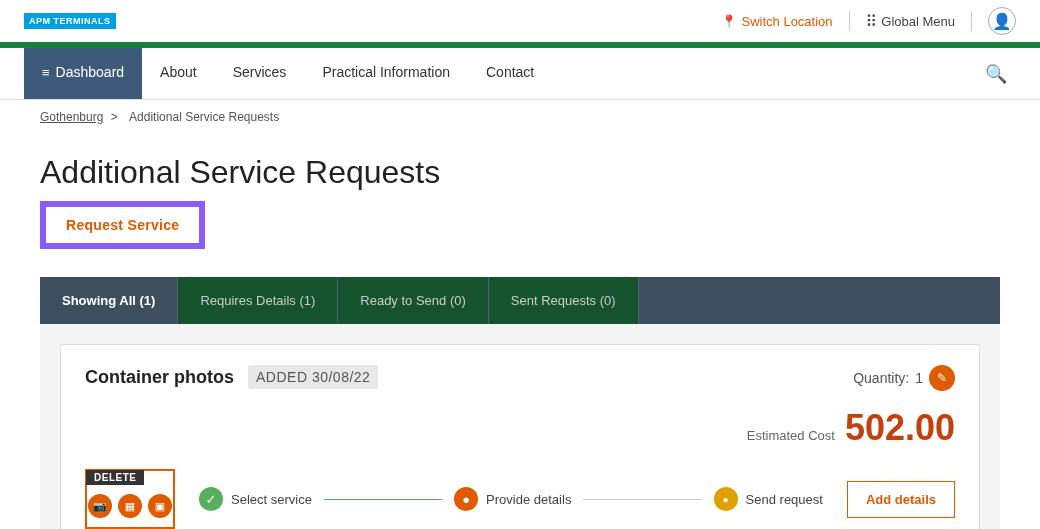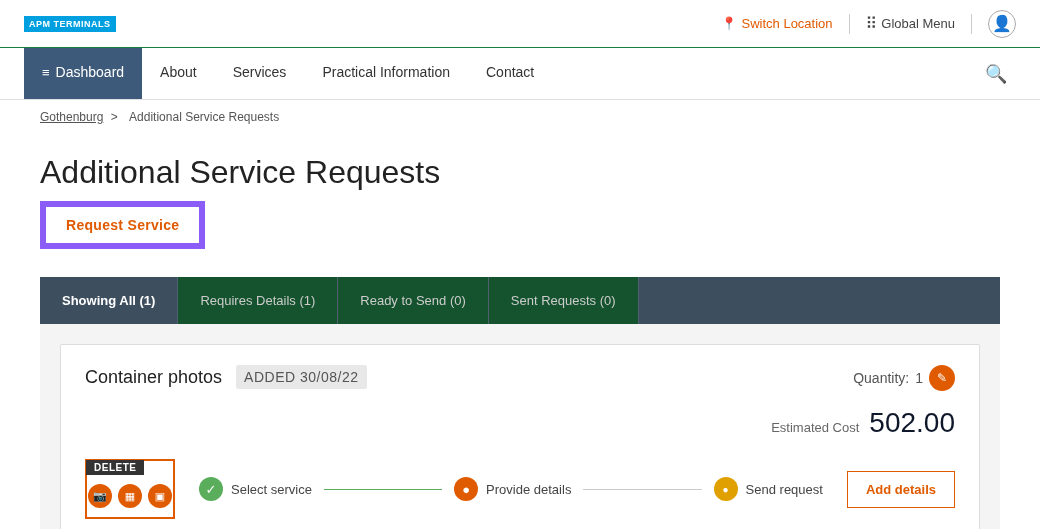--- a/index.html
+++ b/index.html
@@ -6,21 +6,21 @@
     body { font-family: Arial, sans-serif; background: #fff; color: #333; font-size: 14px; overflow-x: hidden; }
 
     
     .top-bar {
       display: flex;
       align-items: center;
       justify-content: space-between;
       padding: 0 24px;
       height: 48px;
       background: #fff;
-      border-bottom: 1px solid #15803d;
+      border-bottom: 6px solid #15803d;
     }
     .logo-area {
       display: flex;
       align-items: center;
       gap: 6px;
     }
     .logo-box {
       background: #00a0e0;
       color: #fff;
       font-weight: bold;
@@ -176,21 +176,21 @@
       padding: 20px 24px 24px;
     }
     .card-header {
       display: flex;
       align-items: flex-start;
       justify-content: space-between;
       margin-bottom: 16px;
     }
     .card-title {
       font-size: 18px;
-      font-weight: 400;
+      font-weight: 700;
       color: #222;
     }
     .card-badge {
       font-size: 14px;
       background: #e8e8e8;
       color: #555;
       padding: 4px 8px;
       border-radius: 2px;
       margin-left: 14px;
       letter-spacing: 0.5px;
@@ -224,23 +224,23 @@
       align-items: baseline;
       justify-content: flex-end;
       gap: 10px;
       margin-bottom: 20px;
     }
     .estimated-label {
       font-size: 13px;
       color: #666;
     }
     .cost-value {
-      font-size: 28px;
-      font-weight: 400;
-      color: #0f172a;
+      font-size: 36px;
+      font-weight: 700;
+      color: #c2410c;
     }
 
     
     .card-body {
       display: flex;
       align-items: center;
       gap: 24px;
     }
     .image-delete-area {
       position: relative;

